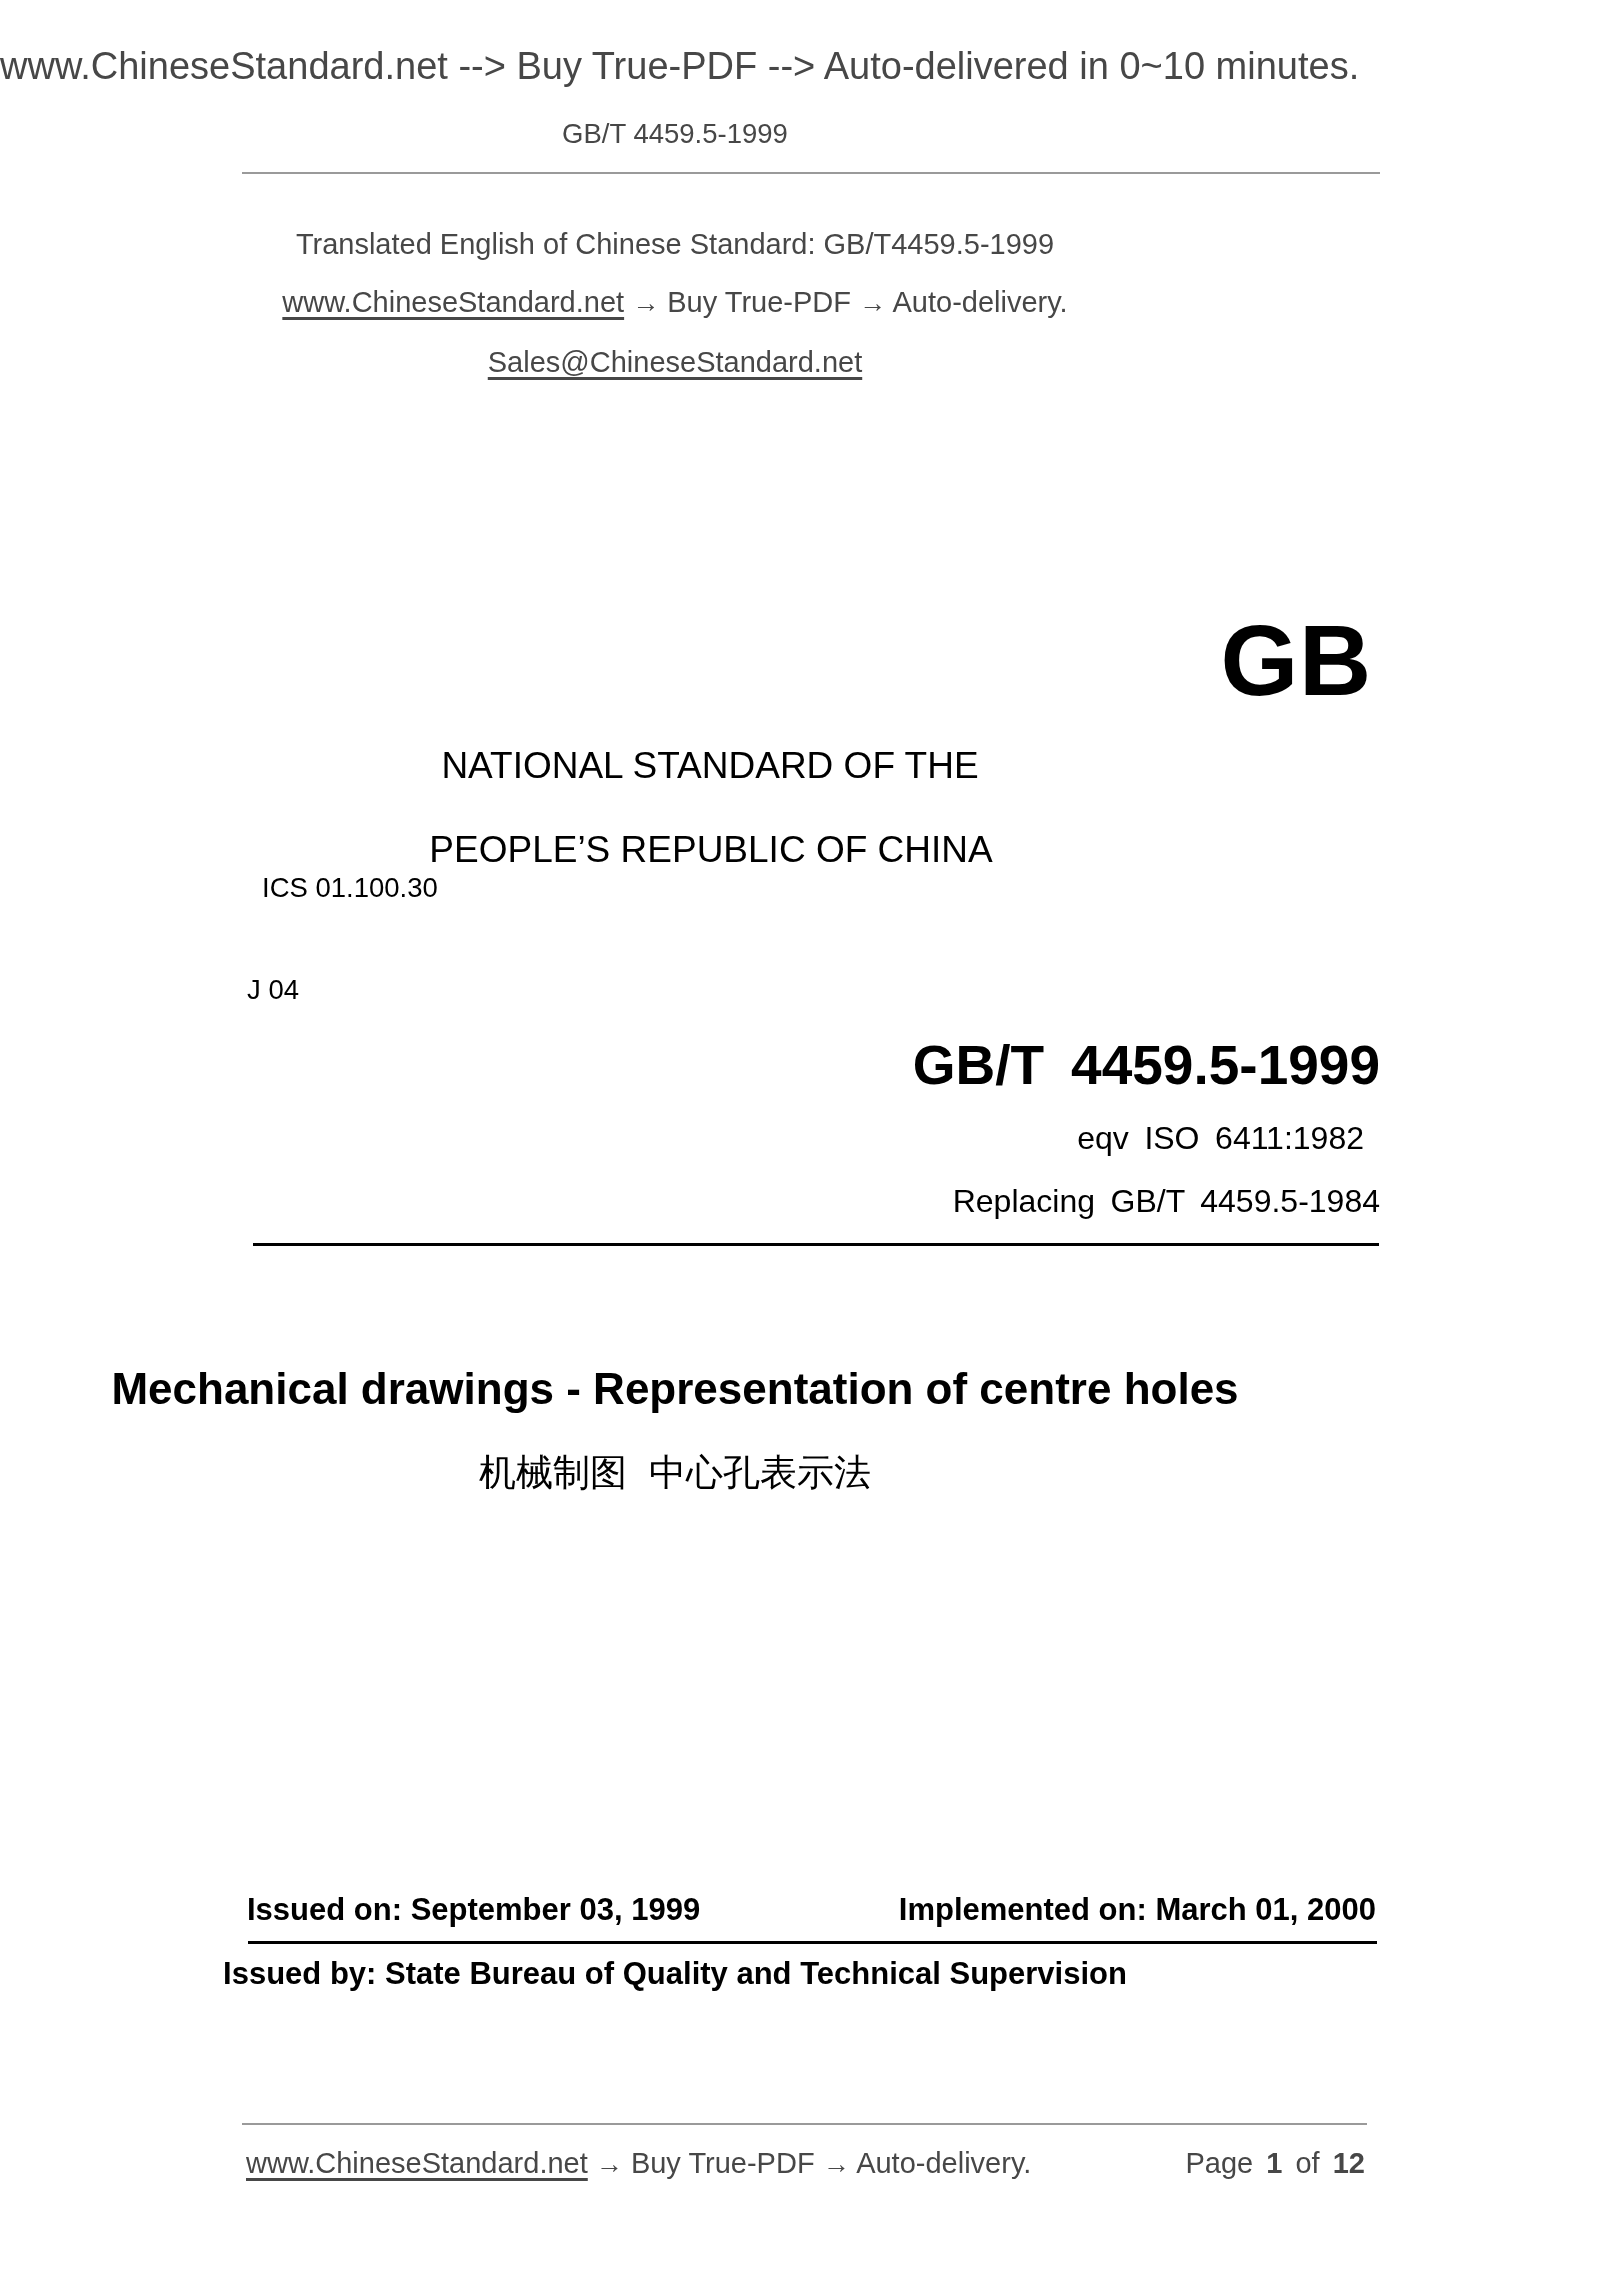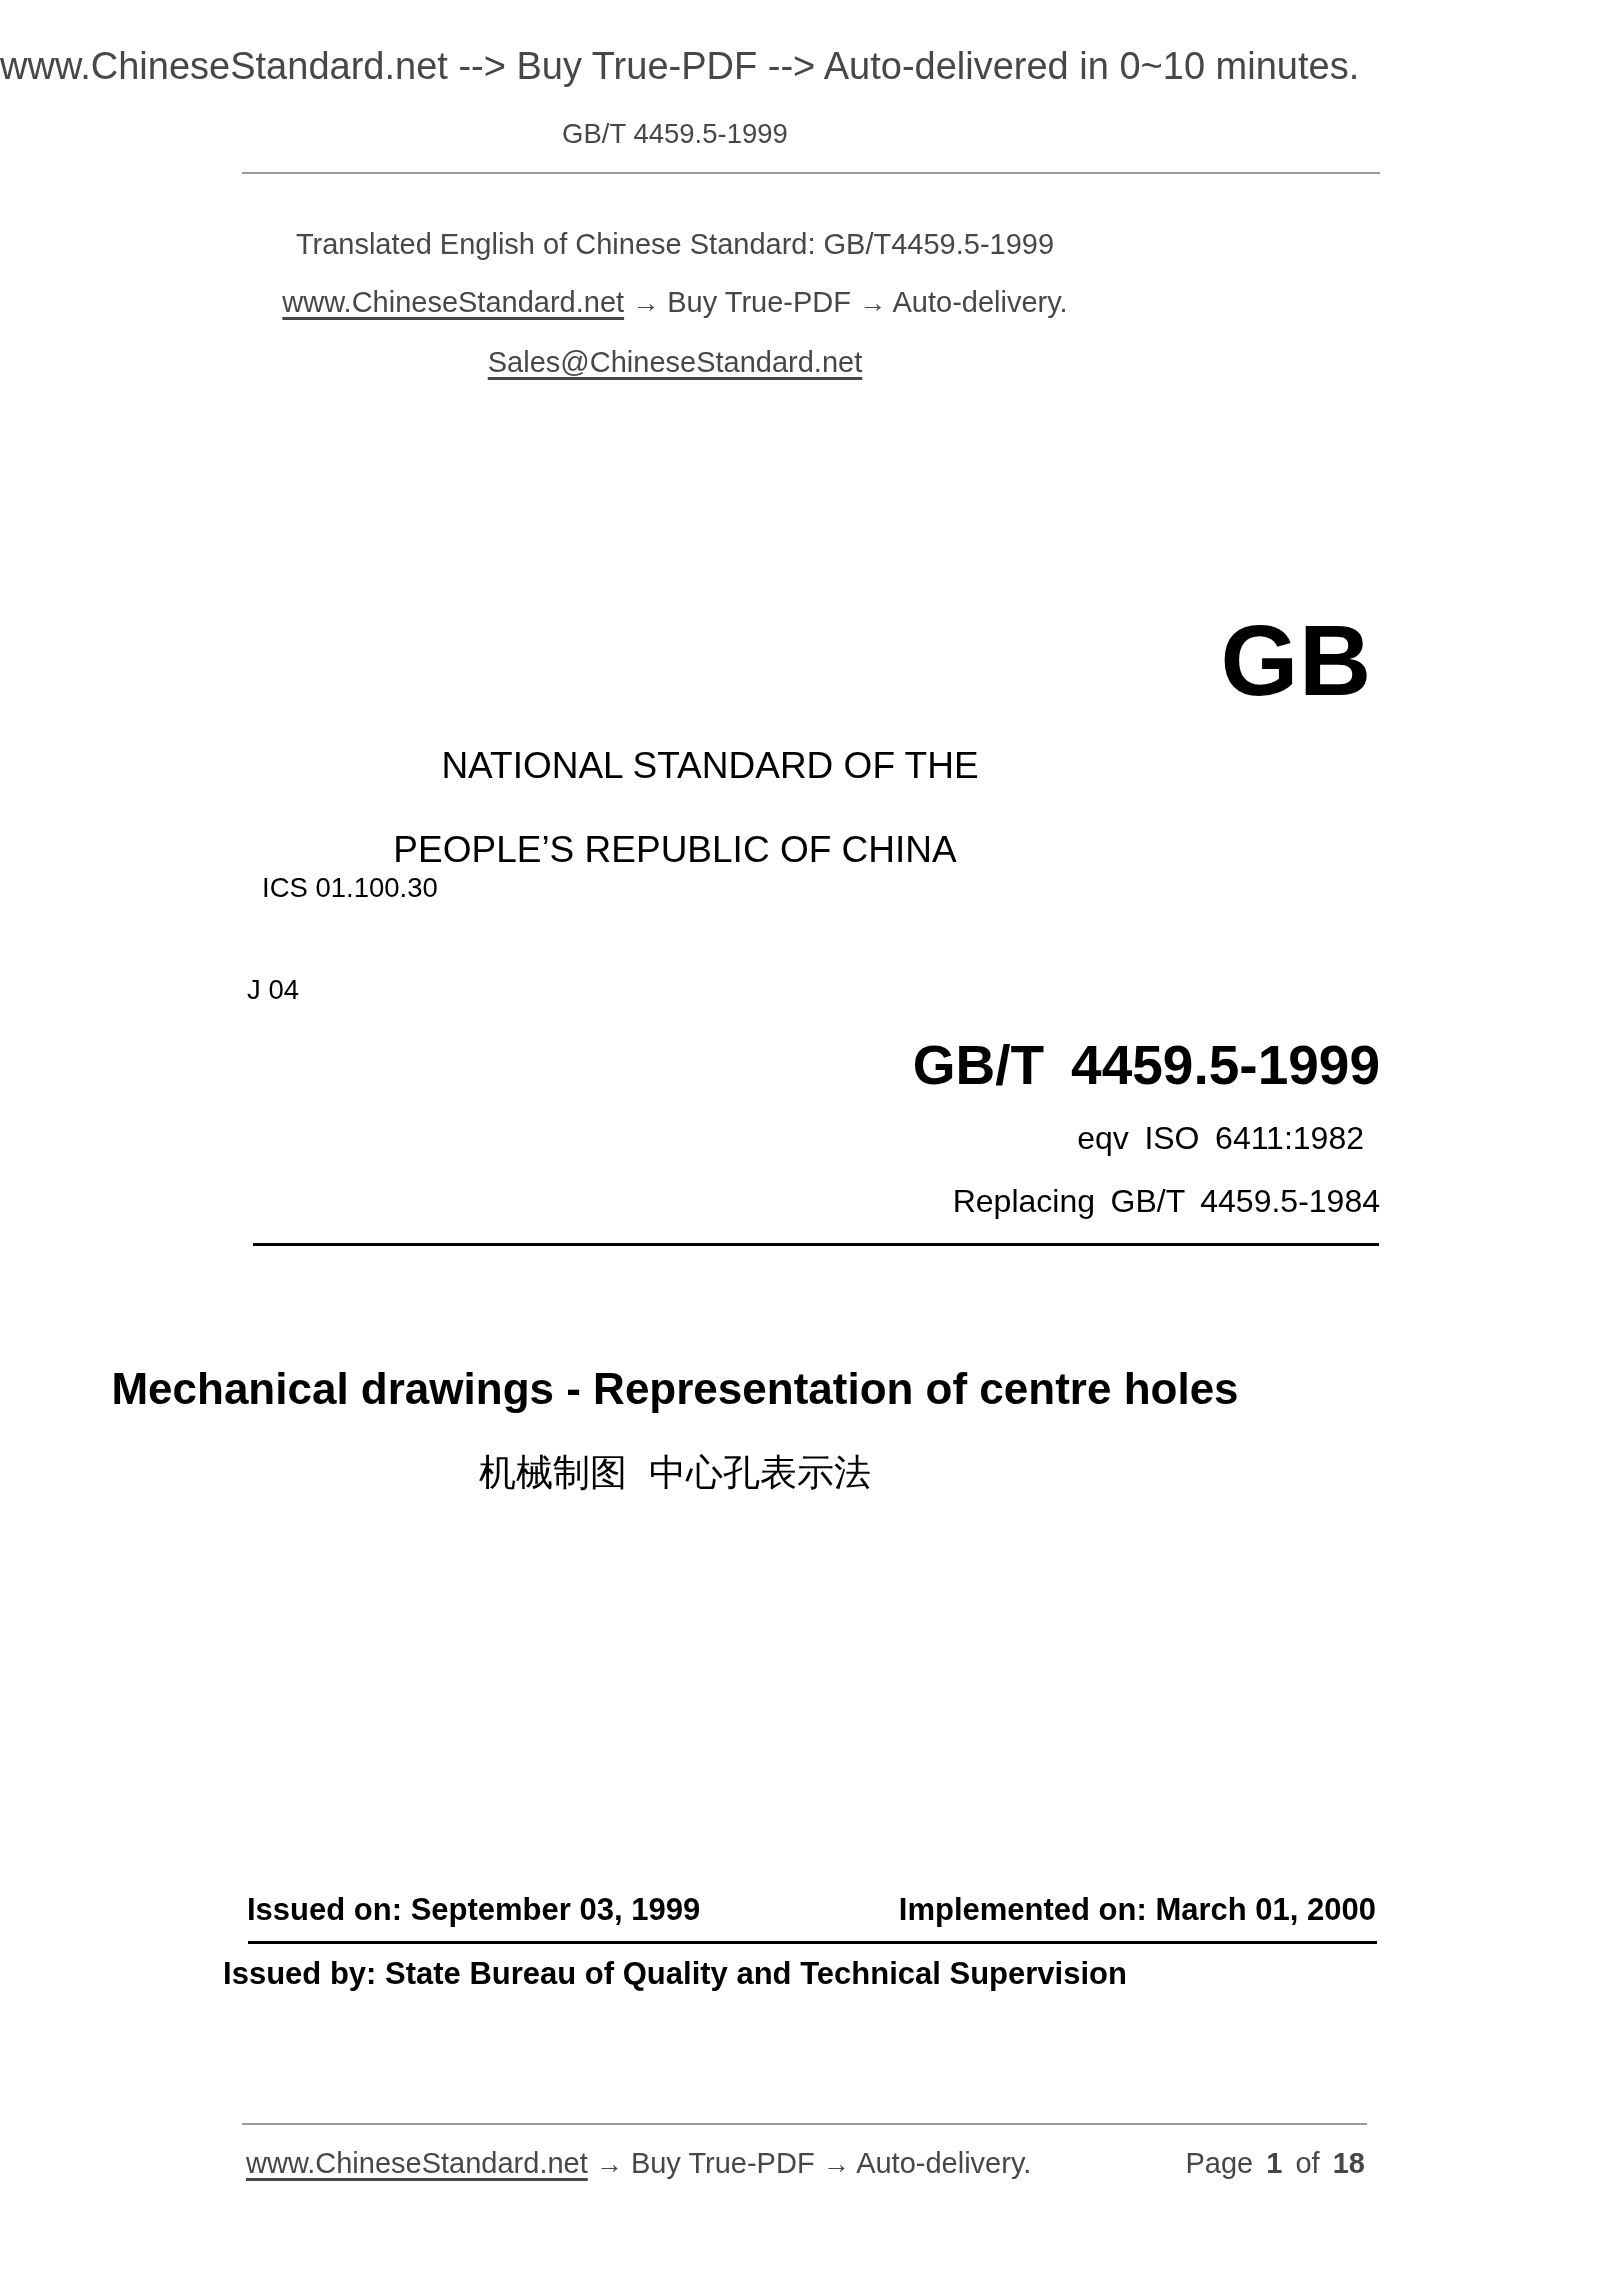--- a/index.html
+++ b/index.html
@@ -29,21 +29,21 @@
     
     #translated-line { top: 226px; font-size: 29px; line-height: 37px; }
     #buy-line { top: 284px; font-size: 29px; line-height: 37px; }
     #sales-line { top: 344px; font-size: 29px; line-height: 37px; }
 
     
     #gb-mark { top: 607px; right: 251px; font-size: 100px; line-height: 107px; font-weight: bold; letter-spacing: 0.8px; margin-left: 6px; }
 
     
     #national-line-1 { top: 743px; font-size: 37px; line-height: 45px; padding-left: 35px; }
-    #national-line-2 { top: 827px; font-size: 37px; line-height: 45px; }
+    #national-line-2 { top: 827px; font-size: 37px; line-height: 45px; padding-left: 36px; }
 
     
     #ics-code { top: 871px; left: 247px; font-size: 27.5px; line-height: 33px; margin-left: 15px; }
     #class-code { top: 973px; left: 247px; font-size: 27.5px; line-height: 33px; }
 
     
     #std-number { top: 1034px; right: 243px; font-size: 55px; line-height: 62px; font-weight: bold; word-spacing: 11.7px; }
     #eqv-line { top: 1119px; right: 259px; font-size: 32px; line-height: 38px; word-spacing: 6.7px; margin-left: 41px; }
     #replacing-line { top: 1182px; right: 243px; font-size: 32px; line-height: 38px; word-spacing: 6.7px; }
     #title-rule { top: 1243px; left: 253px; width: 1126px; height: 3.3px; background: #000; }
@@ -115,15 +115,15 @@
   <span class="link">www.ChineseStandard.net</span>
   <span class="arrow">→</span>
   <span>Buy True-PDF</span>
   <span class="arrow">→</span>
   <span>Auto-delivery.</span>
 </div>
 <div id="page-indicator" class="abs gray">
   <span>Page</span>
   <b>1</b>
   <span>of</span>
-  <b>18</b>
+  <b>12</b>
 </div>
 
 
 </body></html>

